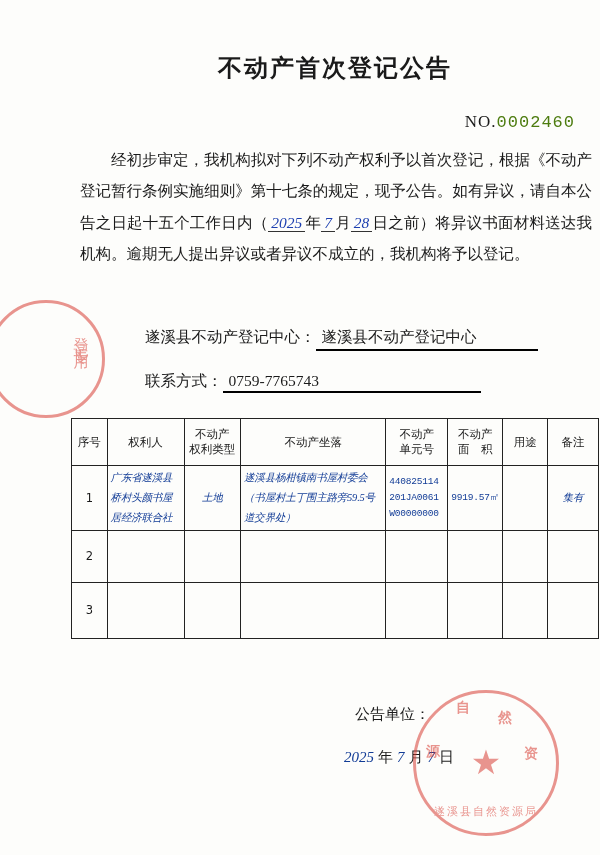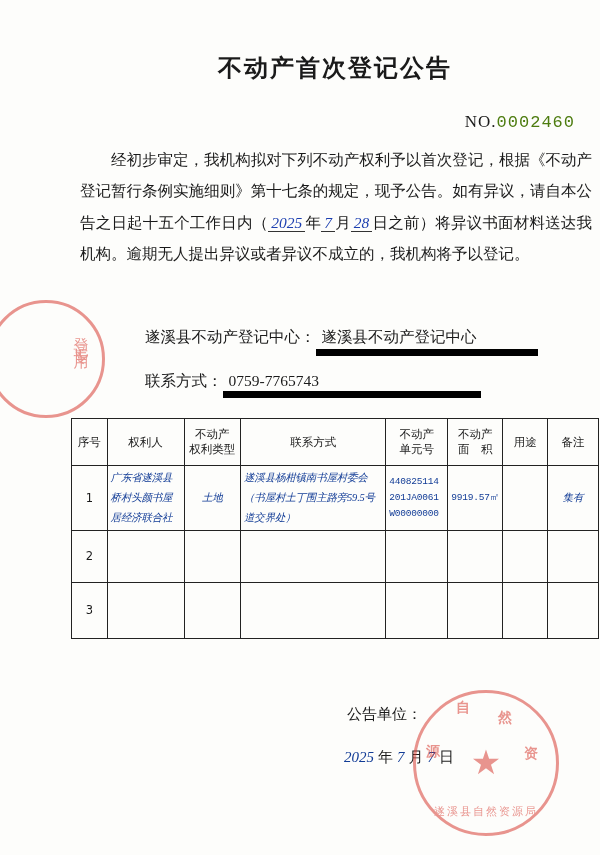--- a/index.html
+++ b/index.html
@@ -74,21 +74,21 @@
   
   .info-line {
     position: absolute;
     left: 110px;
     font-size: 15.5px;
     font-family: "DejaVu Sans", sans-serif;
     white-space: nowrap;
   }
   .info-line .val {
     display: inline-block;
-    border-bottom: 7px solid #000000;
+    border-bottom: 2px solid #000000;
     min-width: 210px;
     padding: 0 6px 1px 6px;
     text-align: left;
   }
   #addr-line { top: 327px; }
   #contact-line { top: 371px; }
   #contact-line .val { min-width: 246px; font-family: "Liberation Serif", serif; }
 
   
   table.reg-table {
@@ -143,21 +143,21 @@
     font-family: "Liberation Mono", monospace;
     font-style: normal;
     font-size: 9.5px;
     line-height: 16px;
   }
 
   
   .footer-unit {
     position: absolute;
     top: 705px;
-    left: 312px;
+    left: 320px;
     font-size: 15px;
     font-family: "DejaVu Sans", sans-serif;
     white-space: nowrap;
   }
   .footer-date {
     position: absolute;
     top: 748px;
     left: 305px;
     font-size: 15px;
     font-family: "DejaVu Sans", sans-serif;
@@ -256,21 +256,21 @@
 
   <table class="reg-table">
     <thead>
       <tr>
         <th class="col-seq">序号</th>
         <th class="col-owner">权利人</th>
         <th class="col-type">
           <div>不动产</div>
           <div>权利类型</div>
         </th>
-        <th class="col-loc">联系方式</th>
+        <th class="col-loc">不动产坐落</th>
         <th class="col-unit">
           <div>不动产</div>
           <div>单元号</div>
         </th>
         <th class="col-area">
           <div>不动产</div>
           <div>面　积</div>
         </th>
         <th class="col-use">用途</th>
         <th class="col-remark">备注</th>

